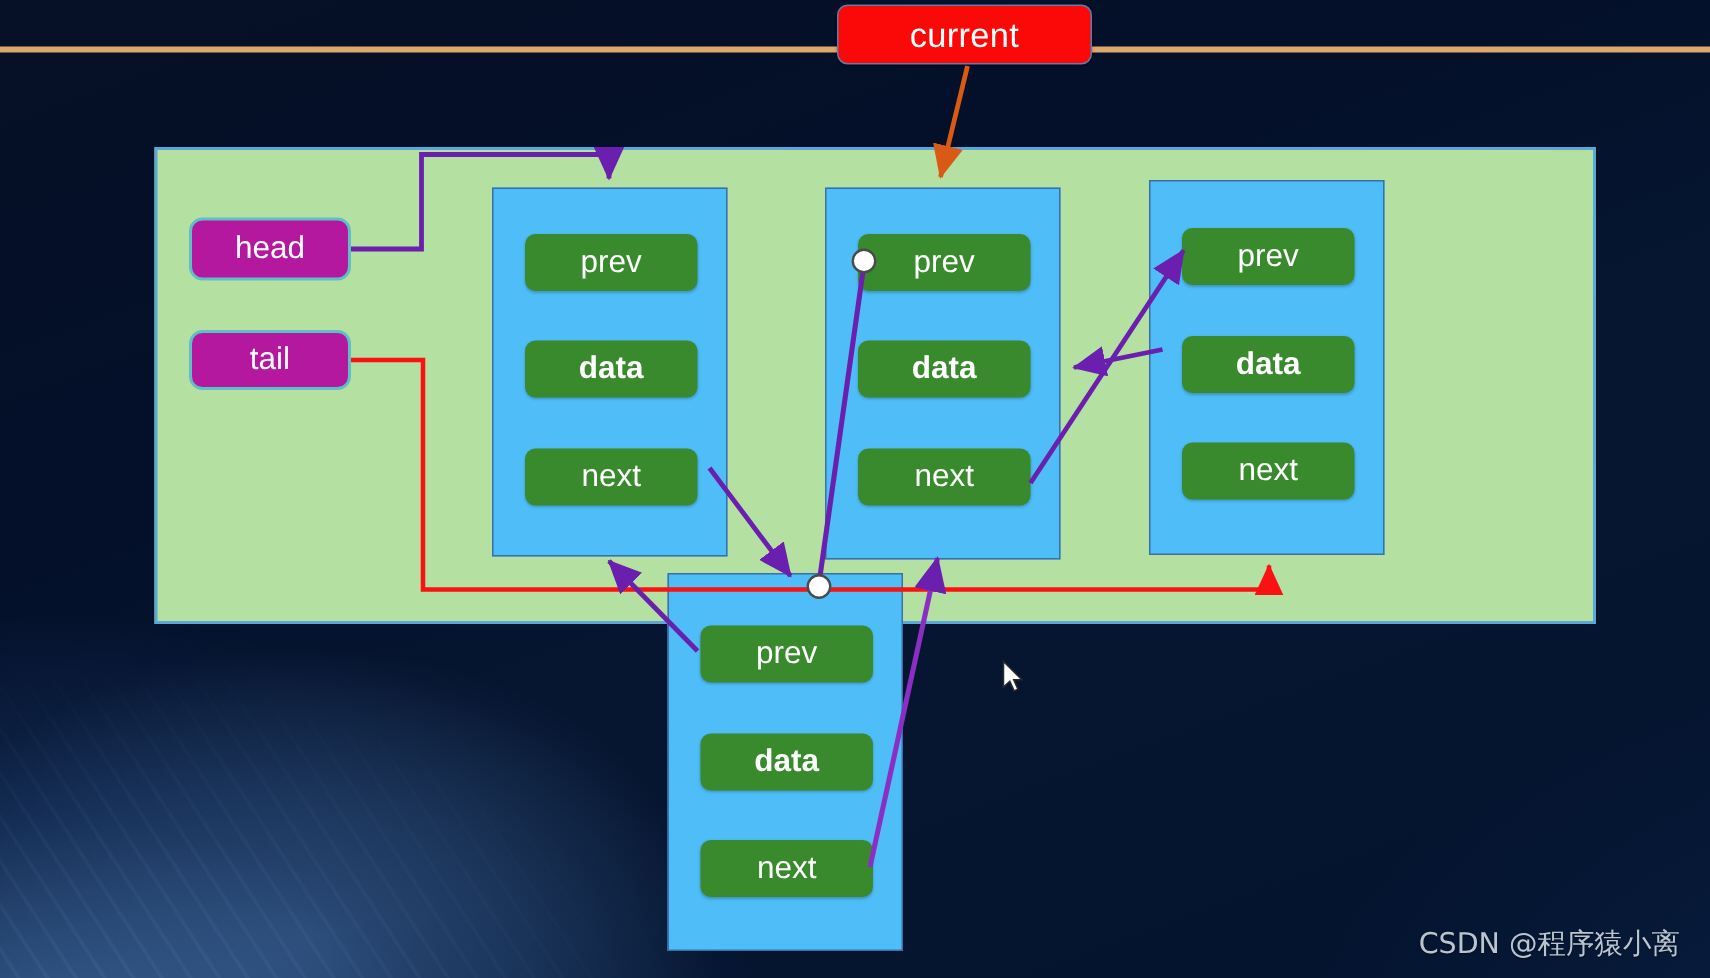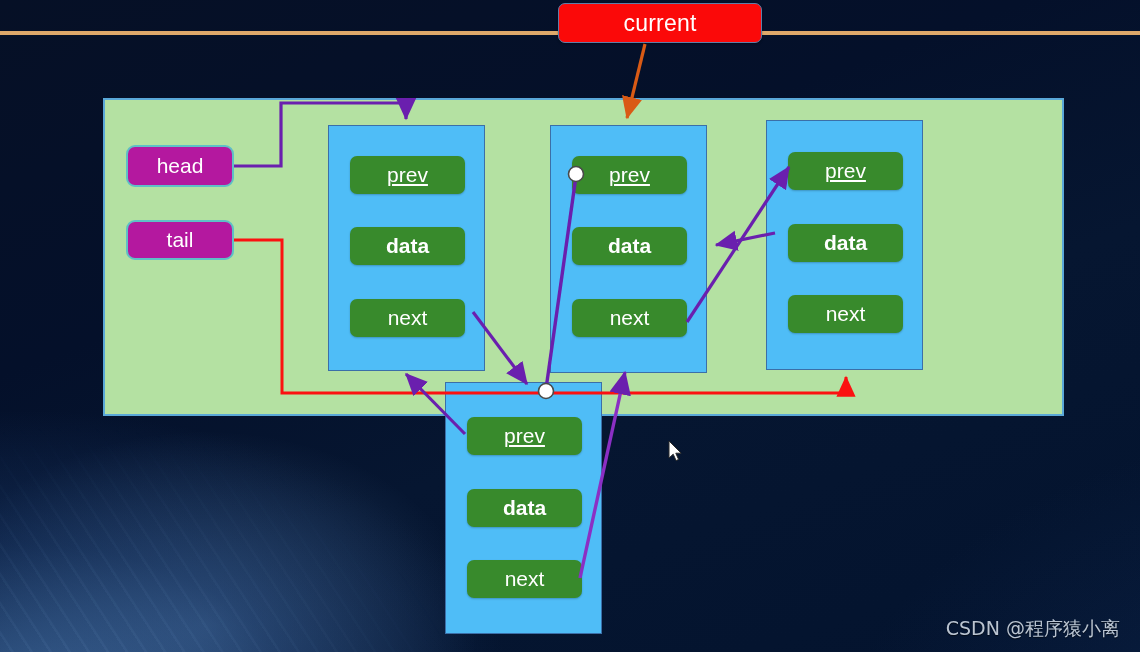--- a/index.html
+++ b/index.html
@@ -36,21 +36,21 @@
   
   #top-rule {
     position: absolute; left: 0; top: 31px;
     width: 1140px; height: 4px;
     background: #dea86a;
   }
 
   
   #current-box {
     position: absolute; left: 558px; top: 3px;
-    width: 204px; height: 40px;
+    width: 170px; height: 40px;
     background: #fb0909;
     border: 1px solid #5f7ea8;
     border-radius: 7px;
     display: flex; align-items: center; justify-content: center;
     color: #ffffff; font-size: 23px; letter-spacing: .2px;
     box-shadow: 0 1px 2px rgba(0,0,0,0.35);
   }
 
   
   #green-panel {
@@ -85,21 +85,21 @@
 
   .field {
     position: absolute;
     background: #388a2c;
     border-radius: 7px;
     display: flex; align-items: center; justify-content: center;
     color: #ffffff; font-size: 21px;
     box-shadow: 0 1px 2px rgba(0,0,0,0.22);
   }
   .node .field { left: 21px; width: 115px; height: 38px; }
-  .node .f-prev { top: 30px; text-decoration: underline; }
+  .node .f-prev { top: 30px; }
   .node .f-data { top: 101px; font-weight: bold; }
   .node .f-next { top: 173px; }
   #node-3 .f-prev { top: 31px; }
   #node-3 .f-data { top: 103px; }
   #node-3 .f-next { top: 174px; }
   #node-4 .f-prev { top: 34px; }
   #node-4 .f-data { top: 106px; }
   #node-4 .f-next { top: 177px; }
 
   

